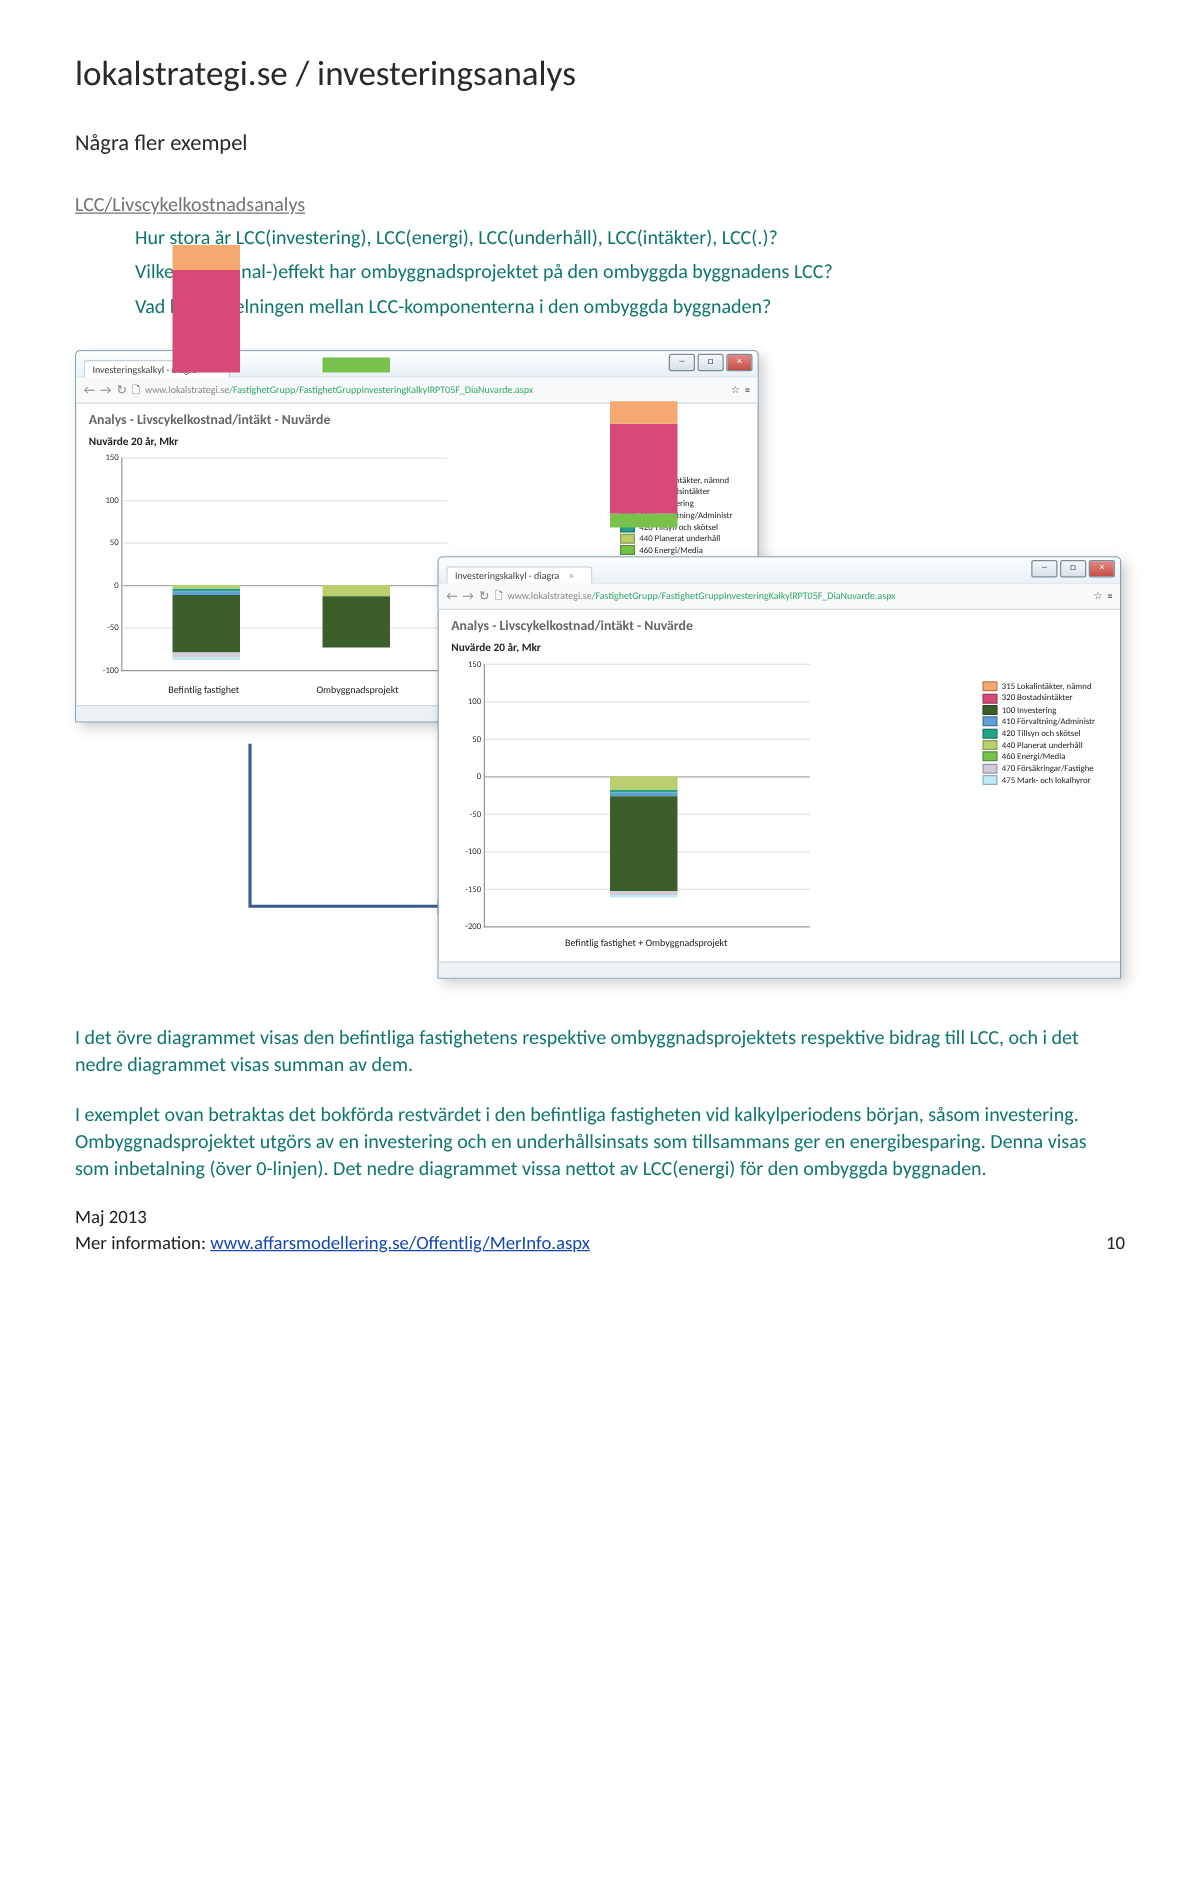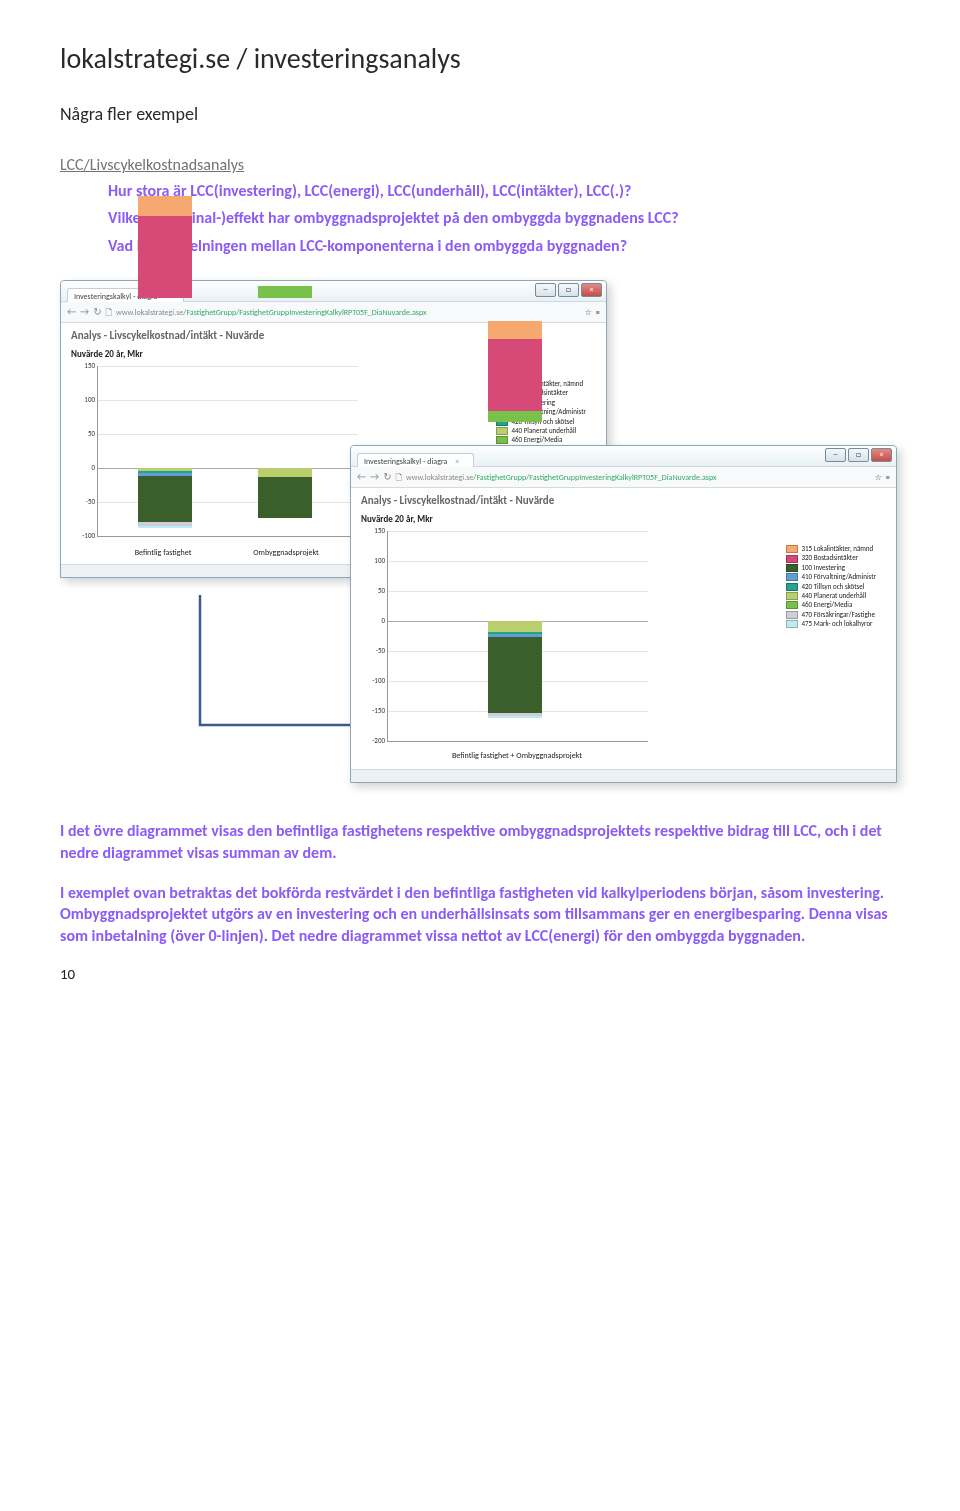--- a/index.html
+++ b/index.html
@@ -23,21 +23,21 @@
     font-weight: normal;
     color: #2a2a2a;
     margin: 0 0 28px 0;
   }
   .underlined {
     text-decoration: underline;
     display: block;
     margin-bottom: 4px;
     color: #737373;
   }
-  p { margin: 0 0 4px 0; color: #8b5cf6; font-weight: bold; }
+  p { margin: 0 0 4px 0; color: #0f766e; }
   .indent { margin-left: 48px; margin-bottom: 24px; }
   .para { margin-bottom: 6px; }
 
   
   .canvas {
     position: relative;
     height: 520px;
     margin: 8px 0 20px 0;
   }
   .browser {
@@ -351,14 +351,20 @@
     <div class="scrollbar"></div>
   </div>
 </div>
 
 <div class="body-block">
   <p>I det övre diagrammet visas den befintliga fastighetens respektive ombyggnadsprojektets respektive bidrag till LCC, och i det nedre diagrammet visas summan av dem.</p>
   <p>I exemplet ovan betraktas det bokförda restvärdet i den befintliga fastigheten vid kalkylperiodens början, såsom investering. Ombyggnadsprojektet utgörs av en investering och en underhållsinsats som tillsammans ger en energibesparing. Denna visas som inbetalning (över 0-linjen). Det nedre diagrammet vissa nettot av LCC(energi) för den ombyggda byggnaden.</p>
 </div>
 
 <div class="footer">
+  <div>
+    <div>Maj 2013</div>
+    <div>
+      <span>Mer information: </span><a href="#">www.affarsmodellering.se/Offentlig/MerInfo.aspx</a>
+    </div>
+  </div>
   <div>10</div>
 </div>
 
 </body></html>

